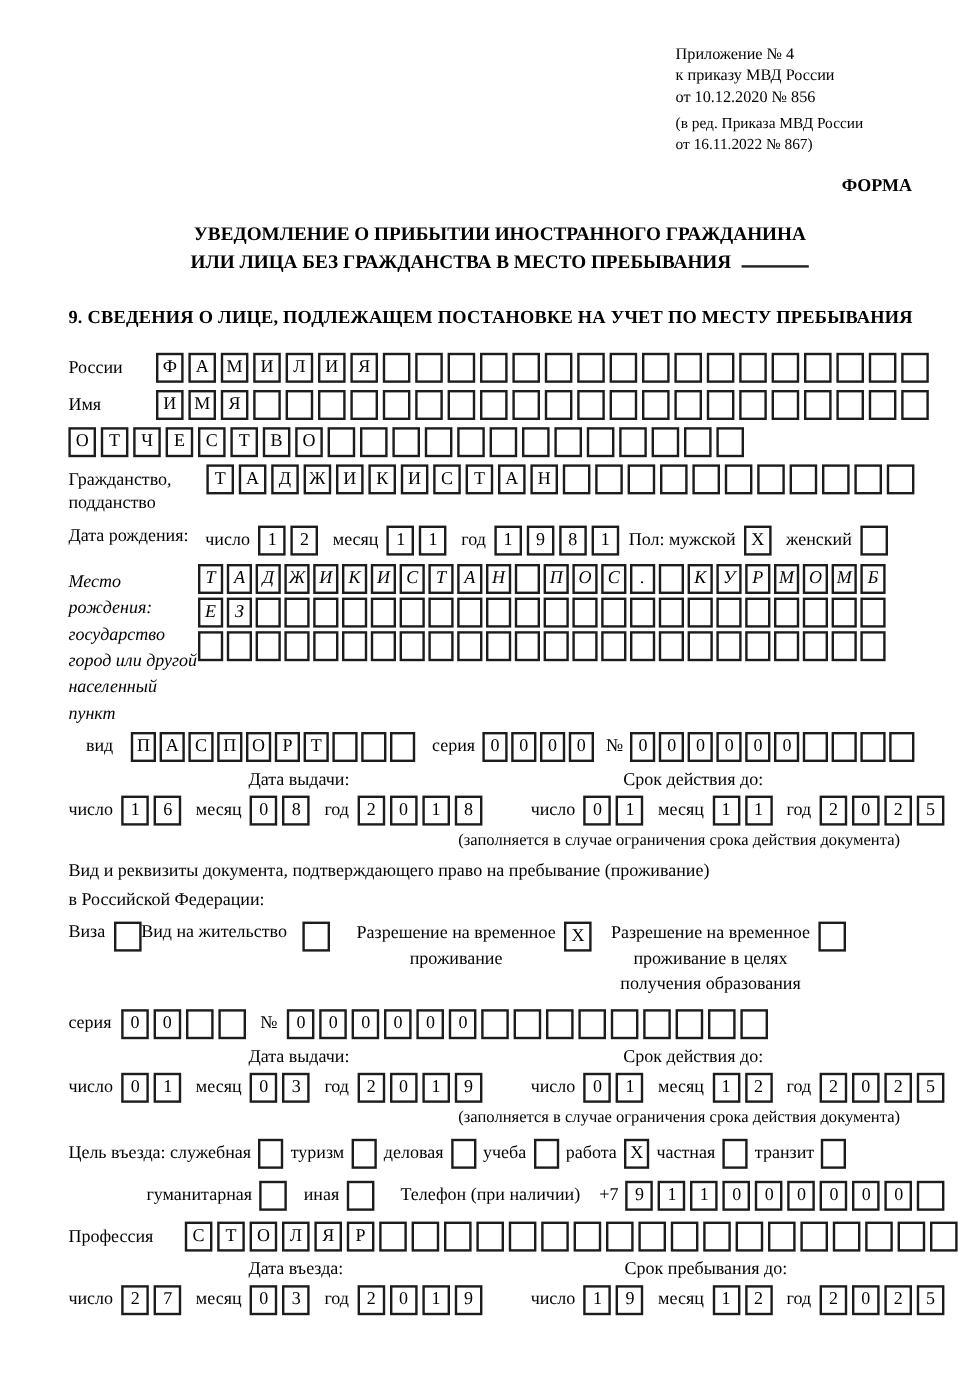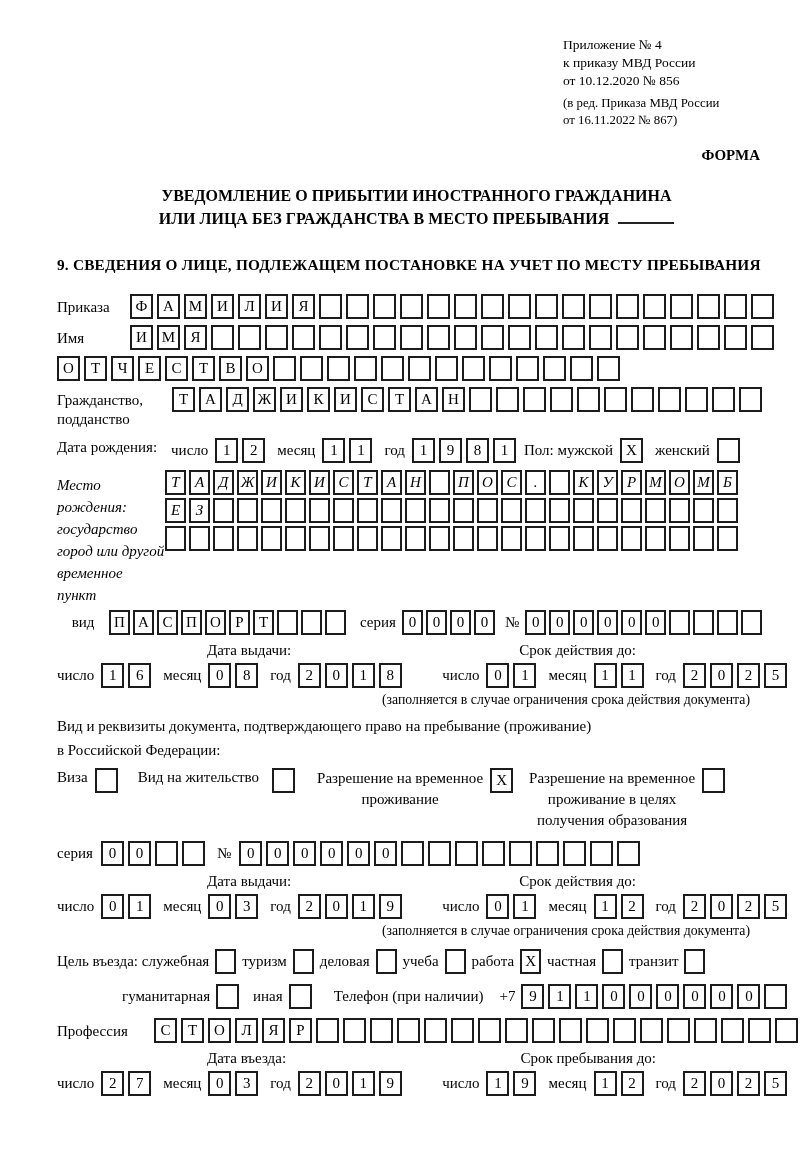--- a/index.html
+++ b/index.html
@@ -75,21 +75,21 @@
   <div class="form-label">ФОРМА</div>
 
   <div class="title">
     <div>УВЕДОМЛЕНИЕ О ПРИБЫТИИ ИНОСТРАННОГО ГРАЖДАНИНА</div>
     <div><span>ИЛИ ЛИЦА БЕЗ ГРАЖДАНСТВА В МЕСТО ПРЕБЫВАНИЯ</span><span class="blank"></span></div>
   </div>
 
   <div class="sec-heading">9. СВЕДЕНИЯ О ЛИЦЕ, ПОДЛЕЖАЩЕМ ПОСТАНОВКЕ НА УЧЕТ ПО МЕСТУ ПРЕБЫВАНИЯ</div>
 
   <div class="row" style="margin-top:20px;">
-    <div class="lbl w73">Приказа</div>
+    <div class="lbl w73">России</div>
     <div class="cells">
         <span class="cell">Ф</span>
         <span class="cell">А</span>
         <span class="cell">М</span>
         <span class="cell">И</span>
         <span class="cell">Л</span>
         <span class="cell">И</span>
         <span class="cell">Я</span>
         <span class="cell"></span>
         <span class="cell"></span>
@@ -225,21 +225,21 @@
       <span class="t">женский</span>
       <span class="cell"></span>
     </span>
   </div>
 
   <div class="row" style="margin-top:7px;font-style:italic;">
     <div class="lbl w108" style="line-height:22px;">
       <div>Место рождения:</div>
       <div>государство</div>
       <div>город или другой</div>
-      <div>временное пункт</div>
+      <div>населенный пункт</div>
     </div>
     <div class="stack">
       <div class="cells tight">
           <span class="cell tight">Т</span>
           <span class="cell tight">А</span>
           <span class="cell tight">Д</span>
           <span class="cell tight">Ж</span>
           <span class="cell tight">И</span>
           <span class="cell tight">К</span>
           <span class="cell tight">И</span>
@@ -400,21 +400,21 @@
   <div class="note">(заполняется в случае ограничения срока действия документа)</div>
 
   <div class="para">Вид и реквизиты документа, подтверждающего право на пребывание (проживание)</div>
   <div class="para" style="margin-top:6px;">в Российской Федерации:</div>
 
   <div class="opt-row">
     <span class="opt">
       <span>Виза</span>
       <span class="cell"></span>
     </span>
-    <span class="opt" style="margin-left:20px;">
+    <span class="opt" style="">
       <span>Вид на жительство</span>
       <span class="cell" style="margin-left:6px;"></span>
     </span>
     <span class="opt" style="margin-left:22px;">
       <span class="lines">
         <div>Разрешение на временное</div>
         <div>проживание</div>
       </span>
       <span class="cell">X</span>
     </span>

